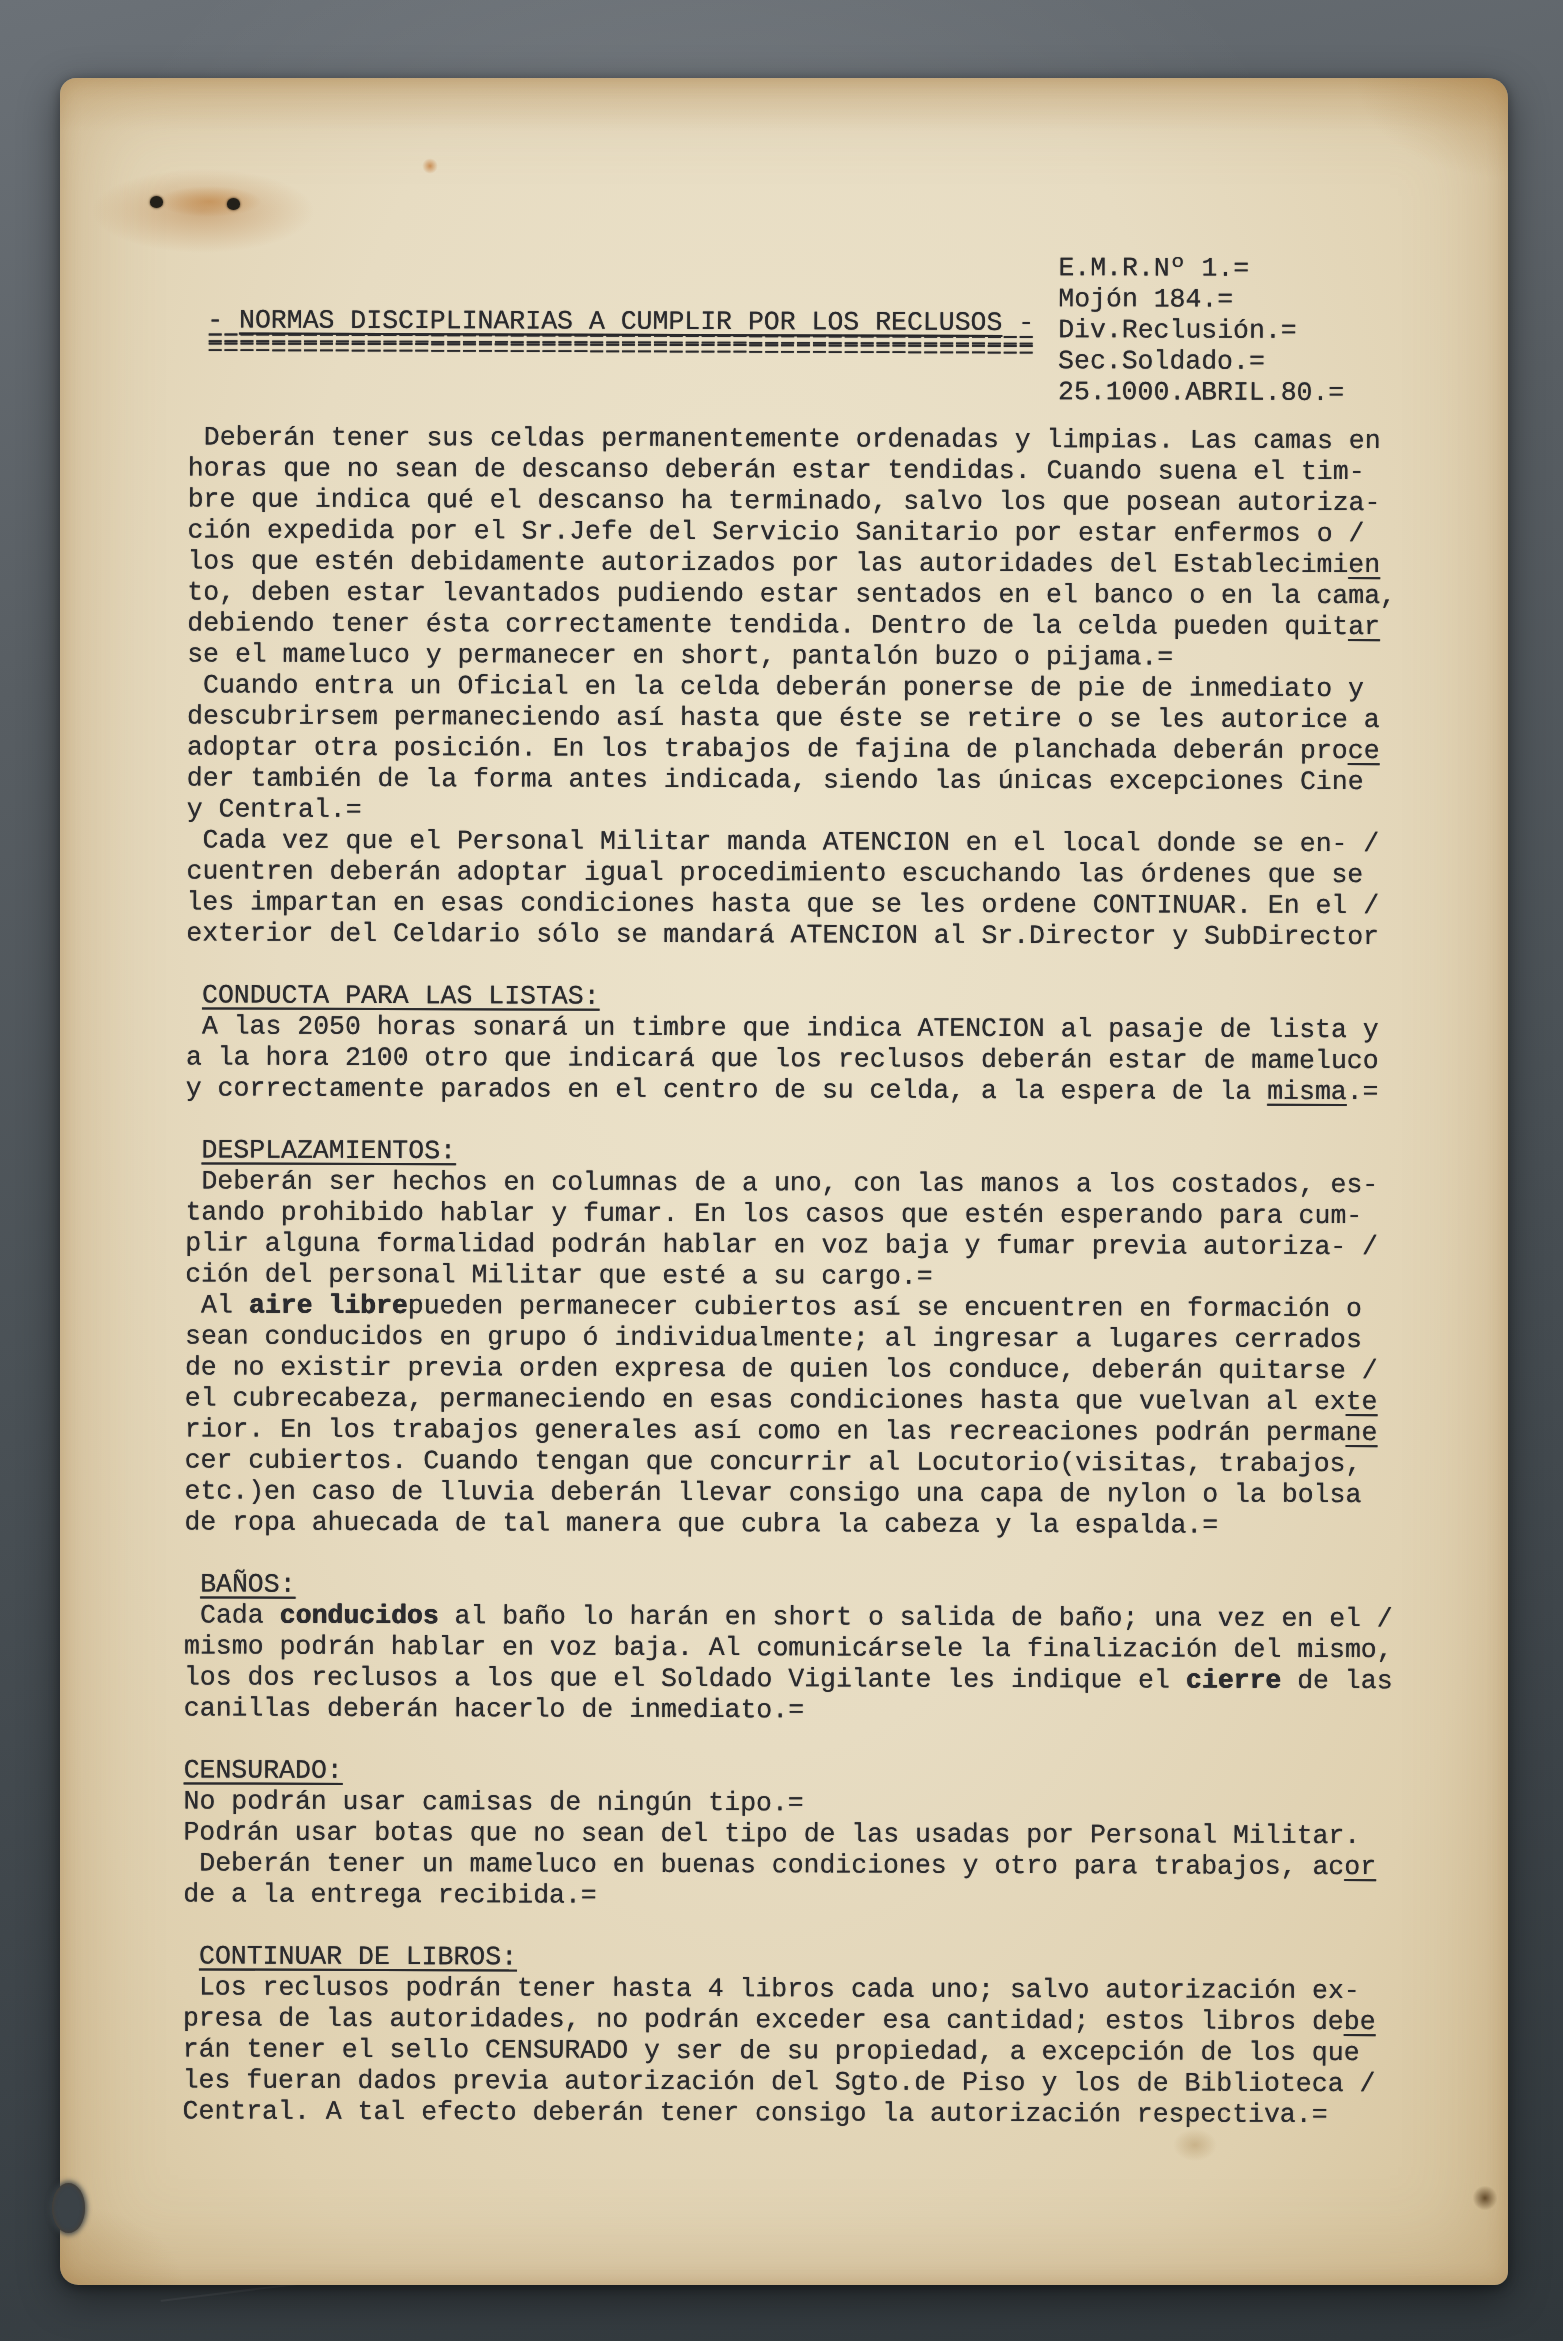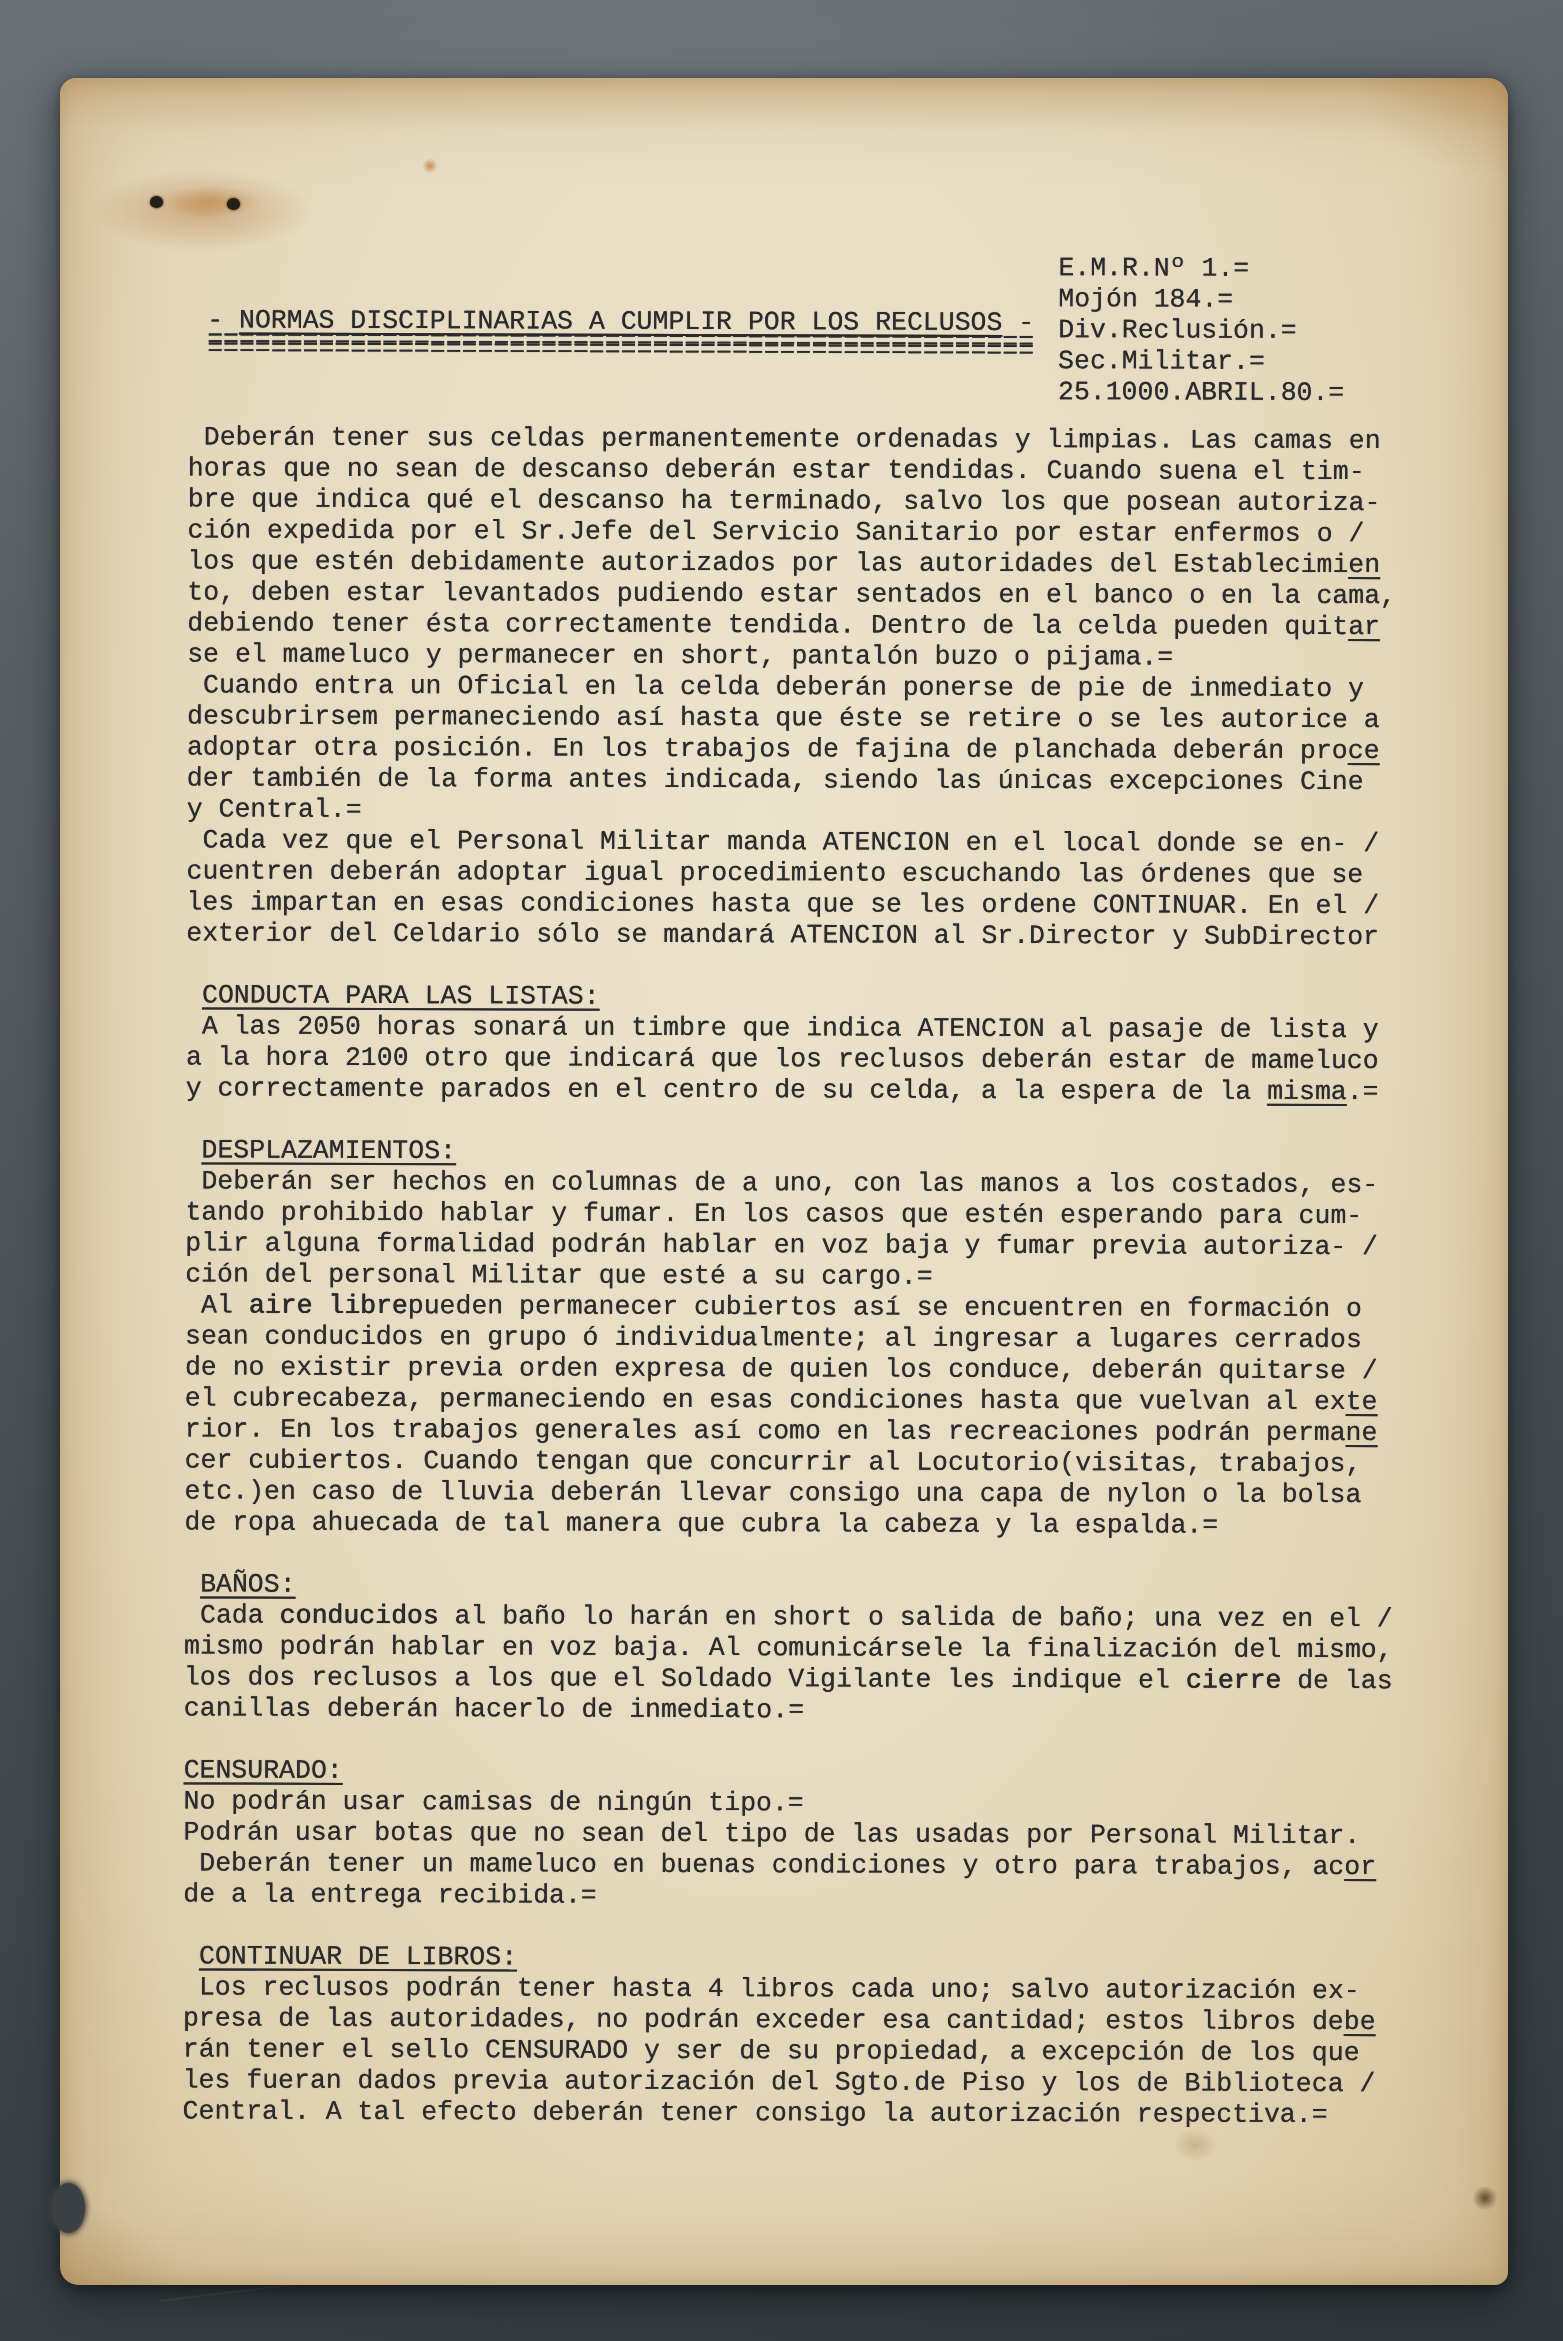--- a/index.html
+++ b/index.html
@@ -48,42 +48,42 @@
     text-shadow:0 0 0.8px rgba(25,25,30,0.8);}
   .refs{position:absolute;left:999px;top:172px;}
   .refs div{height:31px;line-height:31px;white-space:pre;}
   .doc-title{position:absolute;left:148px;top:227px;height:31px;line-height:31px;white-space:pre;}
   .rule{position:absolute;left:148px;height:31px;line-height:31px;white-space:pre;letter-spacing:0;}
   .rule.r1{top:246px;}
   .rule.r2{top:255px;}
   .body-text{position:absolute;left:129px;top:344px;width:1266px;}
   .tline{height:31px;line-height:31px;white-space:pre;}
   .u{text-decoration:underline;text-decoration-thickness:1.7px;text-underline-offset:4.6px;text-decoration-skip-ink:none;}
-  .b{font-weight:normal;text-shadow:0.5px 0 0 currentColor,0 0 0.9px rgba(20,20,25,0.85);}
+  .b{font-weight:bold;text-shadow:0.5px 0 0 currentColor,0 0 0.9px rgba(20,20,25,0.85);}
 </style>
 </head>
 <body>
 
 <div class="scene">
   <div class="scratch s1"></div>
   <div class="scratch s2"></div>
   <div class="scratch s3"></div>
 
   <div class="paper">
     <div class="rust"></div>
     <div class="hole h1"></div>
     <div class="hole h2"></div>
     <div class="notch"></div>
 
     <div class="typed">
       <div class="refs" id="refs">
           <div>E.M.R.Nº 1.=</div>
           <div>Mojón 184.=</div>
           <div>Div.Reclusión.=</div>
-          <div>Sec.Militar.=</div>
+          <div>Sec.Soldado.=</div>
           <div>25.1000.ABRIL.80.=</div>
         </div>
       <div class="doc-title" id="doc-title"><span>- </span><span class="u">NORMAS DISCIPLINARIAS A CUMPLIR POR LOS RECLUSOS</span><span> -</span></div>
       <div class="rule r1" id="rule1">====================================================</div>
       <div class="rule r2" id="rule2">====================================================</div>
       <div class="body-text" id="body-text">
           <div class="tline"><span> Deberán tener sus celdas permanentemente ordenadas y limpias. Las camas en</span></div>
           <div class="tline"><span>horas que no sean de descanso deberán estar tendidas. Cuando suena el tim-</span></div>
           <div class="tline"><span>bre que indica qué el descanso ha terminado, salvo los que posean autoriza-</span></div>
           <div class="tline"><span>ción expedida por el Sr.Jefe del Servicio Sanitario por estar enfermos o /</span></div>

